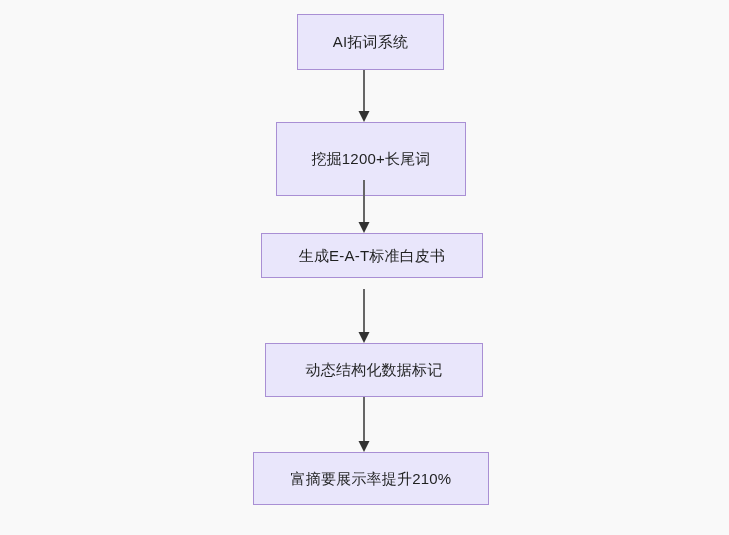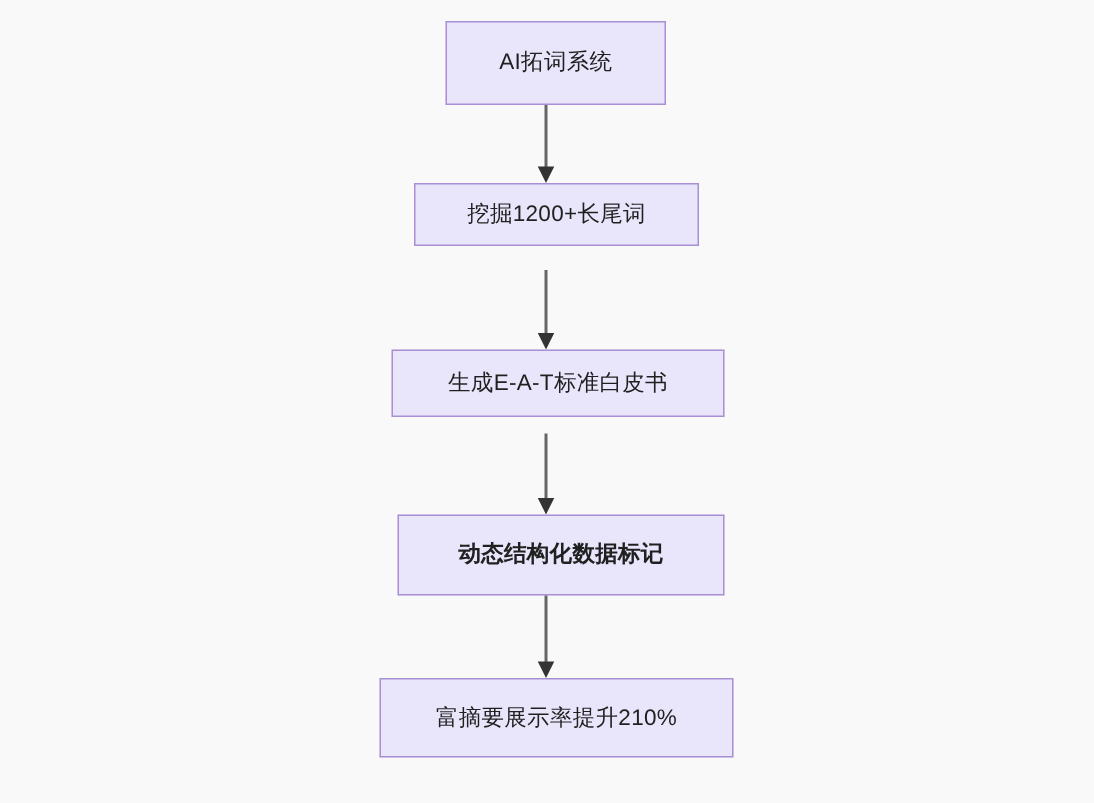--- a/index.html
+++ b/index.html
@@ -53,21 +53,21 @@
     <span class="node-label">AI拓词系统</span>
   </div>
 
   <div class="edge" id="edge-1" style="left: 357px; top: 70px;">
     <svg width="14" height="52" viewBox="0 0 14 52" aria-hidden="true">
       <line x1="7" y1="0" x2="7" y2="43" stroke="#666666" stroke-width="2"></line>
       <polygon points="7,52 1.5,41 12.5,41" fill="#333333"></polygon>
     </svg>
   </div>
 
-  <div class="node" id="node-2" style="left: 276px; top: 122px; width: 190px; height: 42px;">
+  <div class="node" id="node-2" style="left: 276px; top: 122px; width: 190px; height: 74px;">
     <span class="node-label">挖掘1200+长尾词</span>
   </div>
 
   <div class="edge" id="edge-2" style="left: 357px; top: 180px;">
     <svg width="14" height="53" viewBox="0 0 14 53" aria-hidden="true">
       <line x1="7" y1="0" x2="7" y2="44" stroke="#666666" stroke-width="2"></line>
       <polygon points="7,53 1.5,42 12.5,42" fill="#333333"></polygon>
     </svg>
   </div>
 
@@ -75,21 +75,21 @@
     <span class="node-label">生成E-A-T标准白皮书</span>
   </div>
 
   <div class="edge" id="edge-3" style="left: 357px; top: 289px;">
     <svg width="14" height="54" viewBox="0 0 14 54" aria-hidden="true">
       <line x1="7" y1="0" x2="7" y2="45" stroke="#666666" stroke-width="2"></line>
       <polygon points="7,54 1.5,43 12.5,43" fill="#333333"></polygon>
     </svg>
   </div>
 
-  <div class="node" id="node-4" style="left: 265px; top: 343px; width: 218px; height: 54px; font-weight: bold;">
+  <div class="node" id="node-4" style="left: 265px; top: 343px; width: 218px; height: 54px;">
     <span class="node-label">动态结构化数据标记</span>
   </div>
 
   <div class="edge" id="edge-4" style="left: 357px; top: 397px;">
     <svg width="14" height="55" viewBox="0 0 14 55" aria-hidden="true">
       <line x1="7" y1="0" x2="7" y2="46" stroke="#666666" stroke-width="2"></line>
       <polygon points="7,55 1.5,44 12.5,44" fill="#333333"></polygon>
     </svg>
   </div>
 

